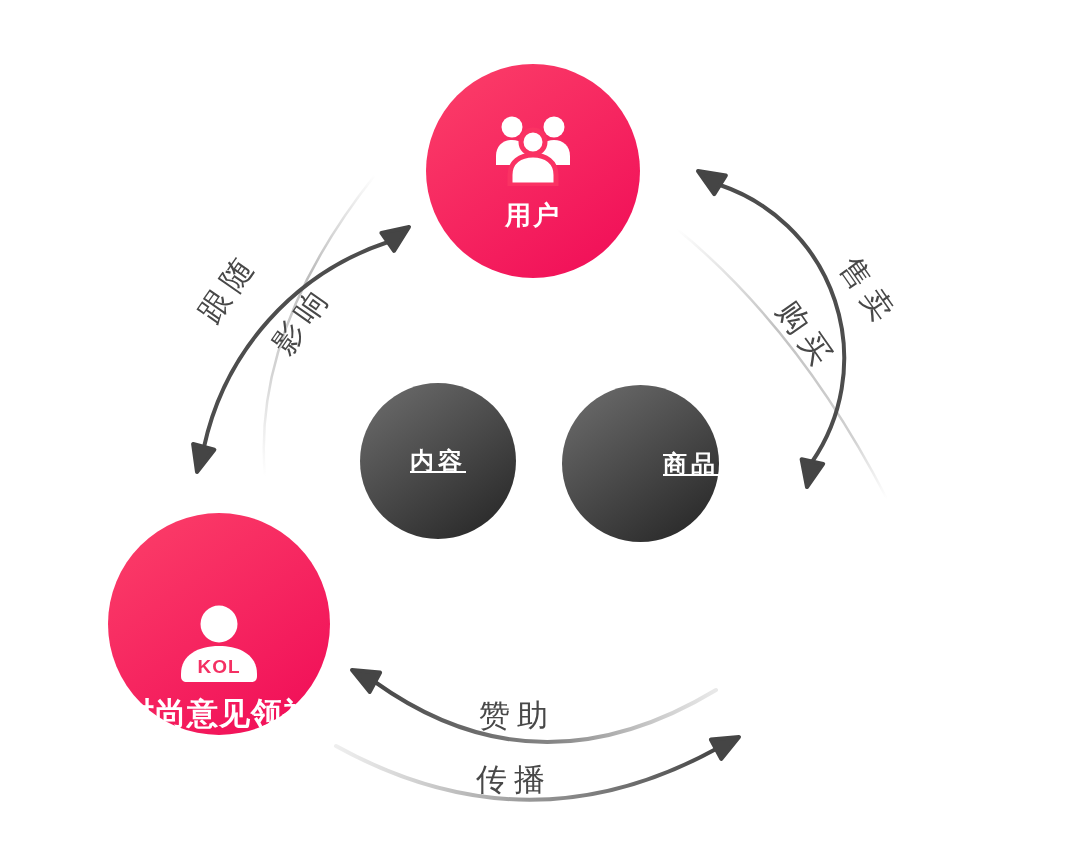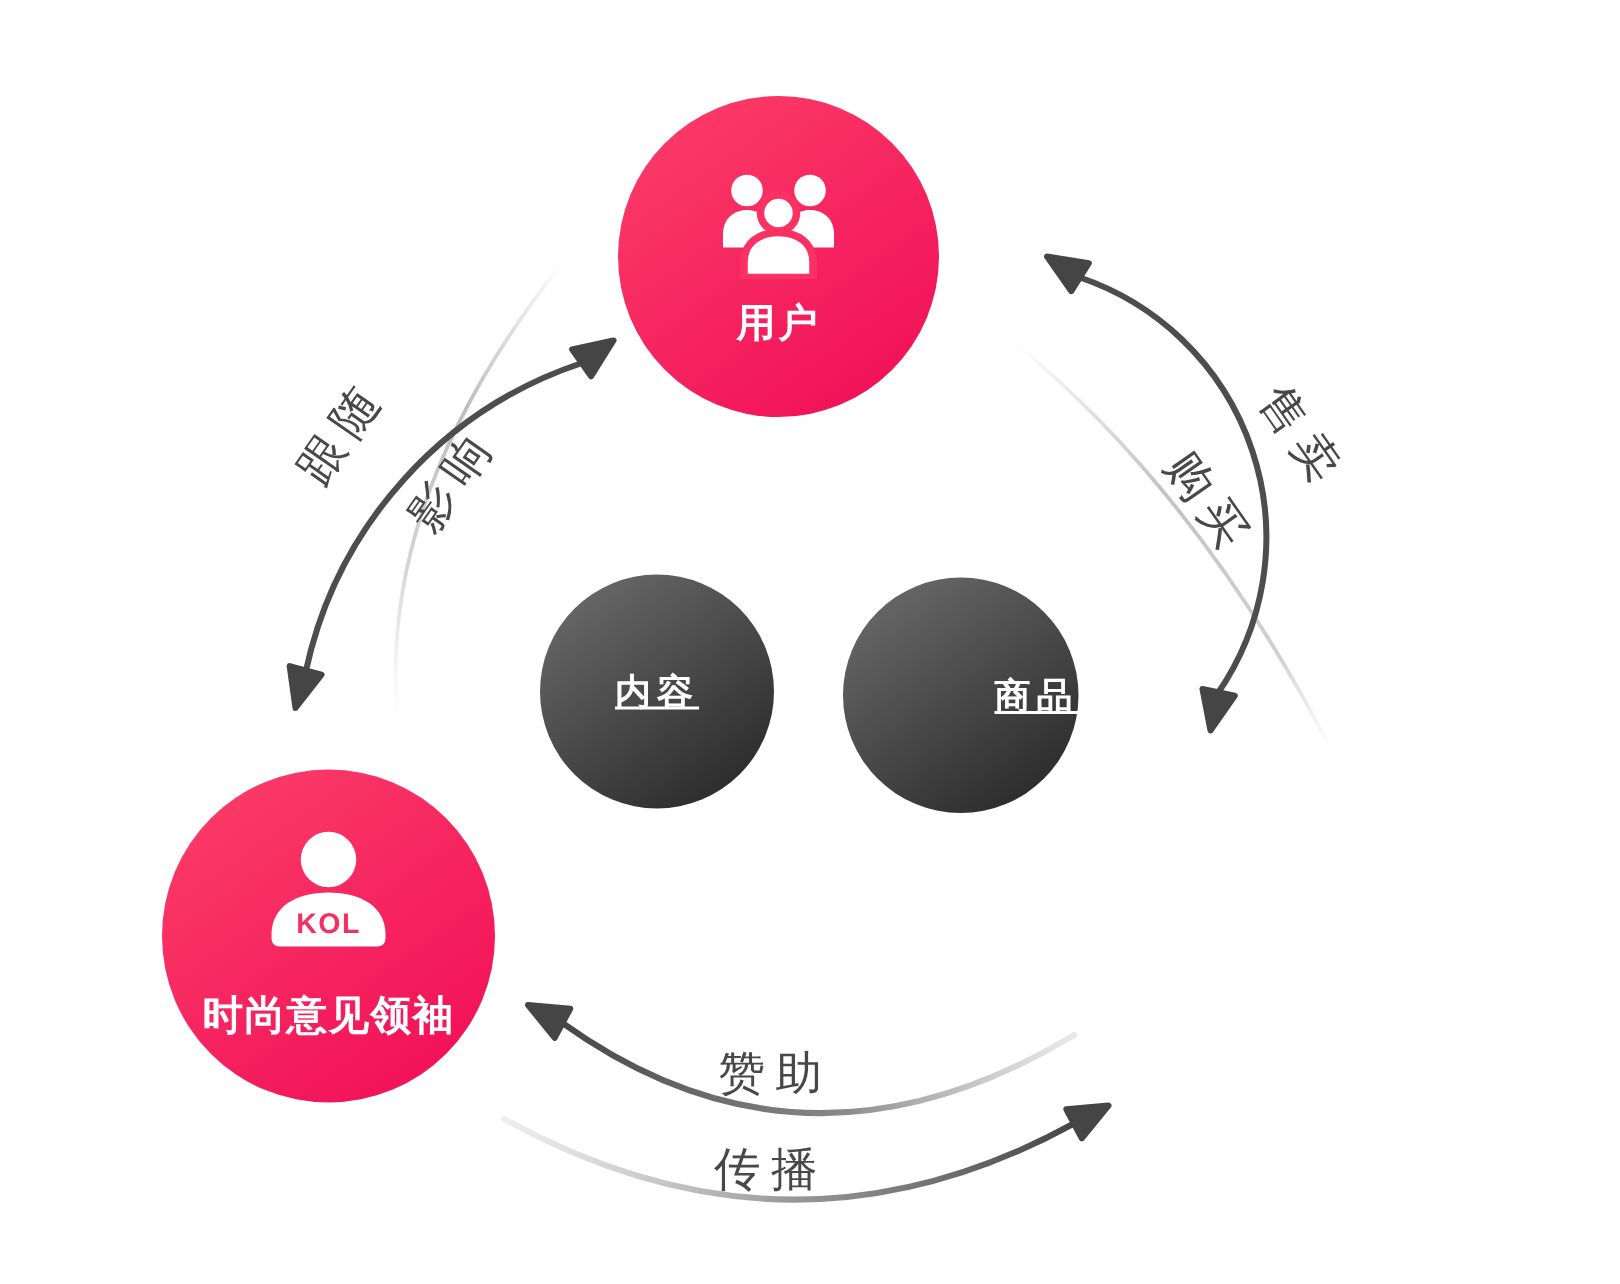--- a/index.html
+++ b/index.html
@@ -75,45 +75,45 @@
     <use href="#ah" transform="translate(739,737) rotate(-28)"></use>
   </svg>
 
   <div class="edge-label" style="left:228px; top:288px; transform:translate(-50%,-50%) rotate(-55deg);">跟随</div>
   <div class="edge-label" style="left:302px; top:320px; transform:translate(-50%,-50%) rotate(-55deg);">影响</div>
   <div class="edge-label" style="left:868px; top:292px; transform:translate(-50%,-50%) rotate(55deg);">售卖</div>
   <div class="edge-label" style="left:806px; top:336px; transform:translate(-50%,-50%) rotate(55deg);">购买</div>
   <div class="edge-label" style="left:517px; top:716px; transform:translate(-50%,-50%);">赞助</div>
   <div class="edge-label" style="left:514px; top:780px; transform:translate(-50%,-50%);">传播</div>
 
-  <div class="node pink" style="left:412px; top:64px; width:214px; height:214px;">
+  <div class="node pink" style="left:426px; top:64px; width:214px; height:214px;">
     <span class="icon-wrap">
       <svg width="78" height="76" viewBox="0 0 76 76">
         <g fill="#ffffff">
           <circle cx="17" cy="17" r="10.5"></circle>
           <path d="M1,55 v-9 c0,-10 7,-16 16,-16 c9,0 16,6 16,16 v9 z"></path>
           <circle cx="59" cy="17" r="10.5"></circle>
           <path d="M43,55 v-9 c0,-10 7,-16 16,-16 c9,0 16,6 16,16 v9 z"></path>
           <circle cx="38" cy="32" r="12" stroke="#fa3263" stroke-width="5"></circle>
           <path d="M15,75 v-10 c0,-13 10,-20 23,-20 c13,0 23,7 23,20 v10 z" stroke="#fa3263" stroke-width="5"></path>
         </g>
       </svg>
     </span>
     <span class="node-label">用户</span>
   </div>
 
-  <div class="node pink" style="left:108px; top:513px; width:222px; height:222px;">
+  <div class="node pink" style="left:108px; top:513px; width:222px; height:222px;justify-content:flex-end;">
     <span class="icon-wrap">
       <svg width="80" height="78" viewBox="0 0 80 78">
         <circle cx="40" cy="19" r="18.5" fill="#ffffff"></circle>
         <path d="M8,77 c-4,0 -6,-2 -6,-6 v-2 c0,-19 17,-28 38,-28 c21,0 38,9 38,28 v2 c0,4 -2,6 -6,6 z" fill="#ffffff"></path>
         <text x="40" y="68" text-anchor="middle" font-size="19" font-weight="bold" letter-spacing="1" fill="#f43063">KOL</text>
       </svg>
     </span>
-    <span class="node-label" style="font-size:27px; letter-spacing:1px; margin-top:27px;">时尚意见领袖</span>
+    <span class="node-label" style="font-size:31px; letter-spacing:1px; margin-top:10px;">时尚意见领袖</span>
   </div>
 
 
   <div class="node dark" style="left:360px; top:383px; width:156px; height:156px;">
     <span class="node-label">内容</span>
   </div>
 
   <div class="node dark" style="left:562px; top:385px; width:157px; height:157px;align-items:flex-end;">
     <span class="node-label">商品</span>
   </div>

